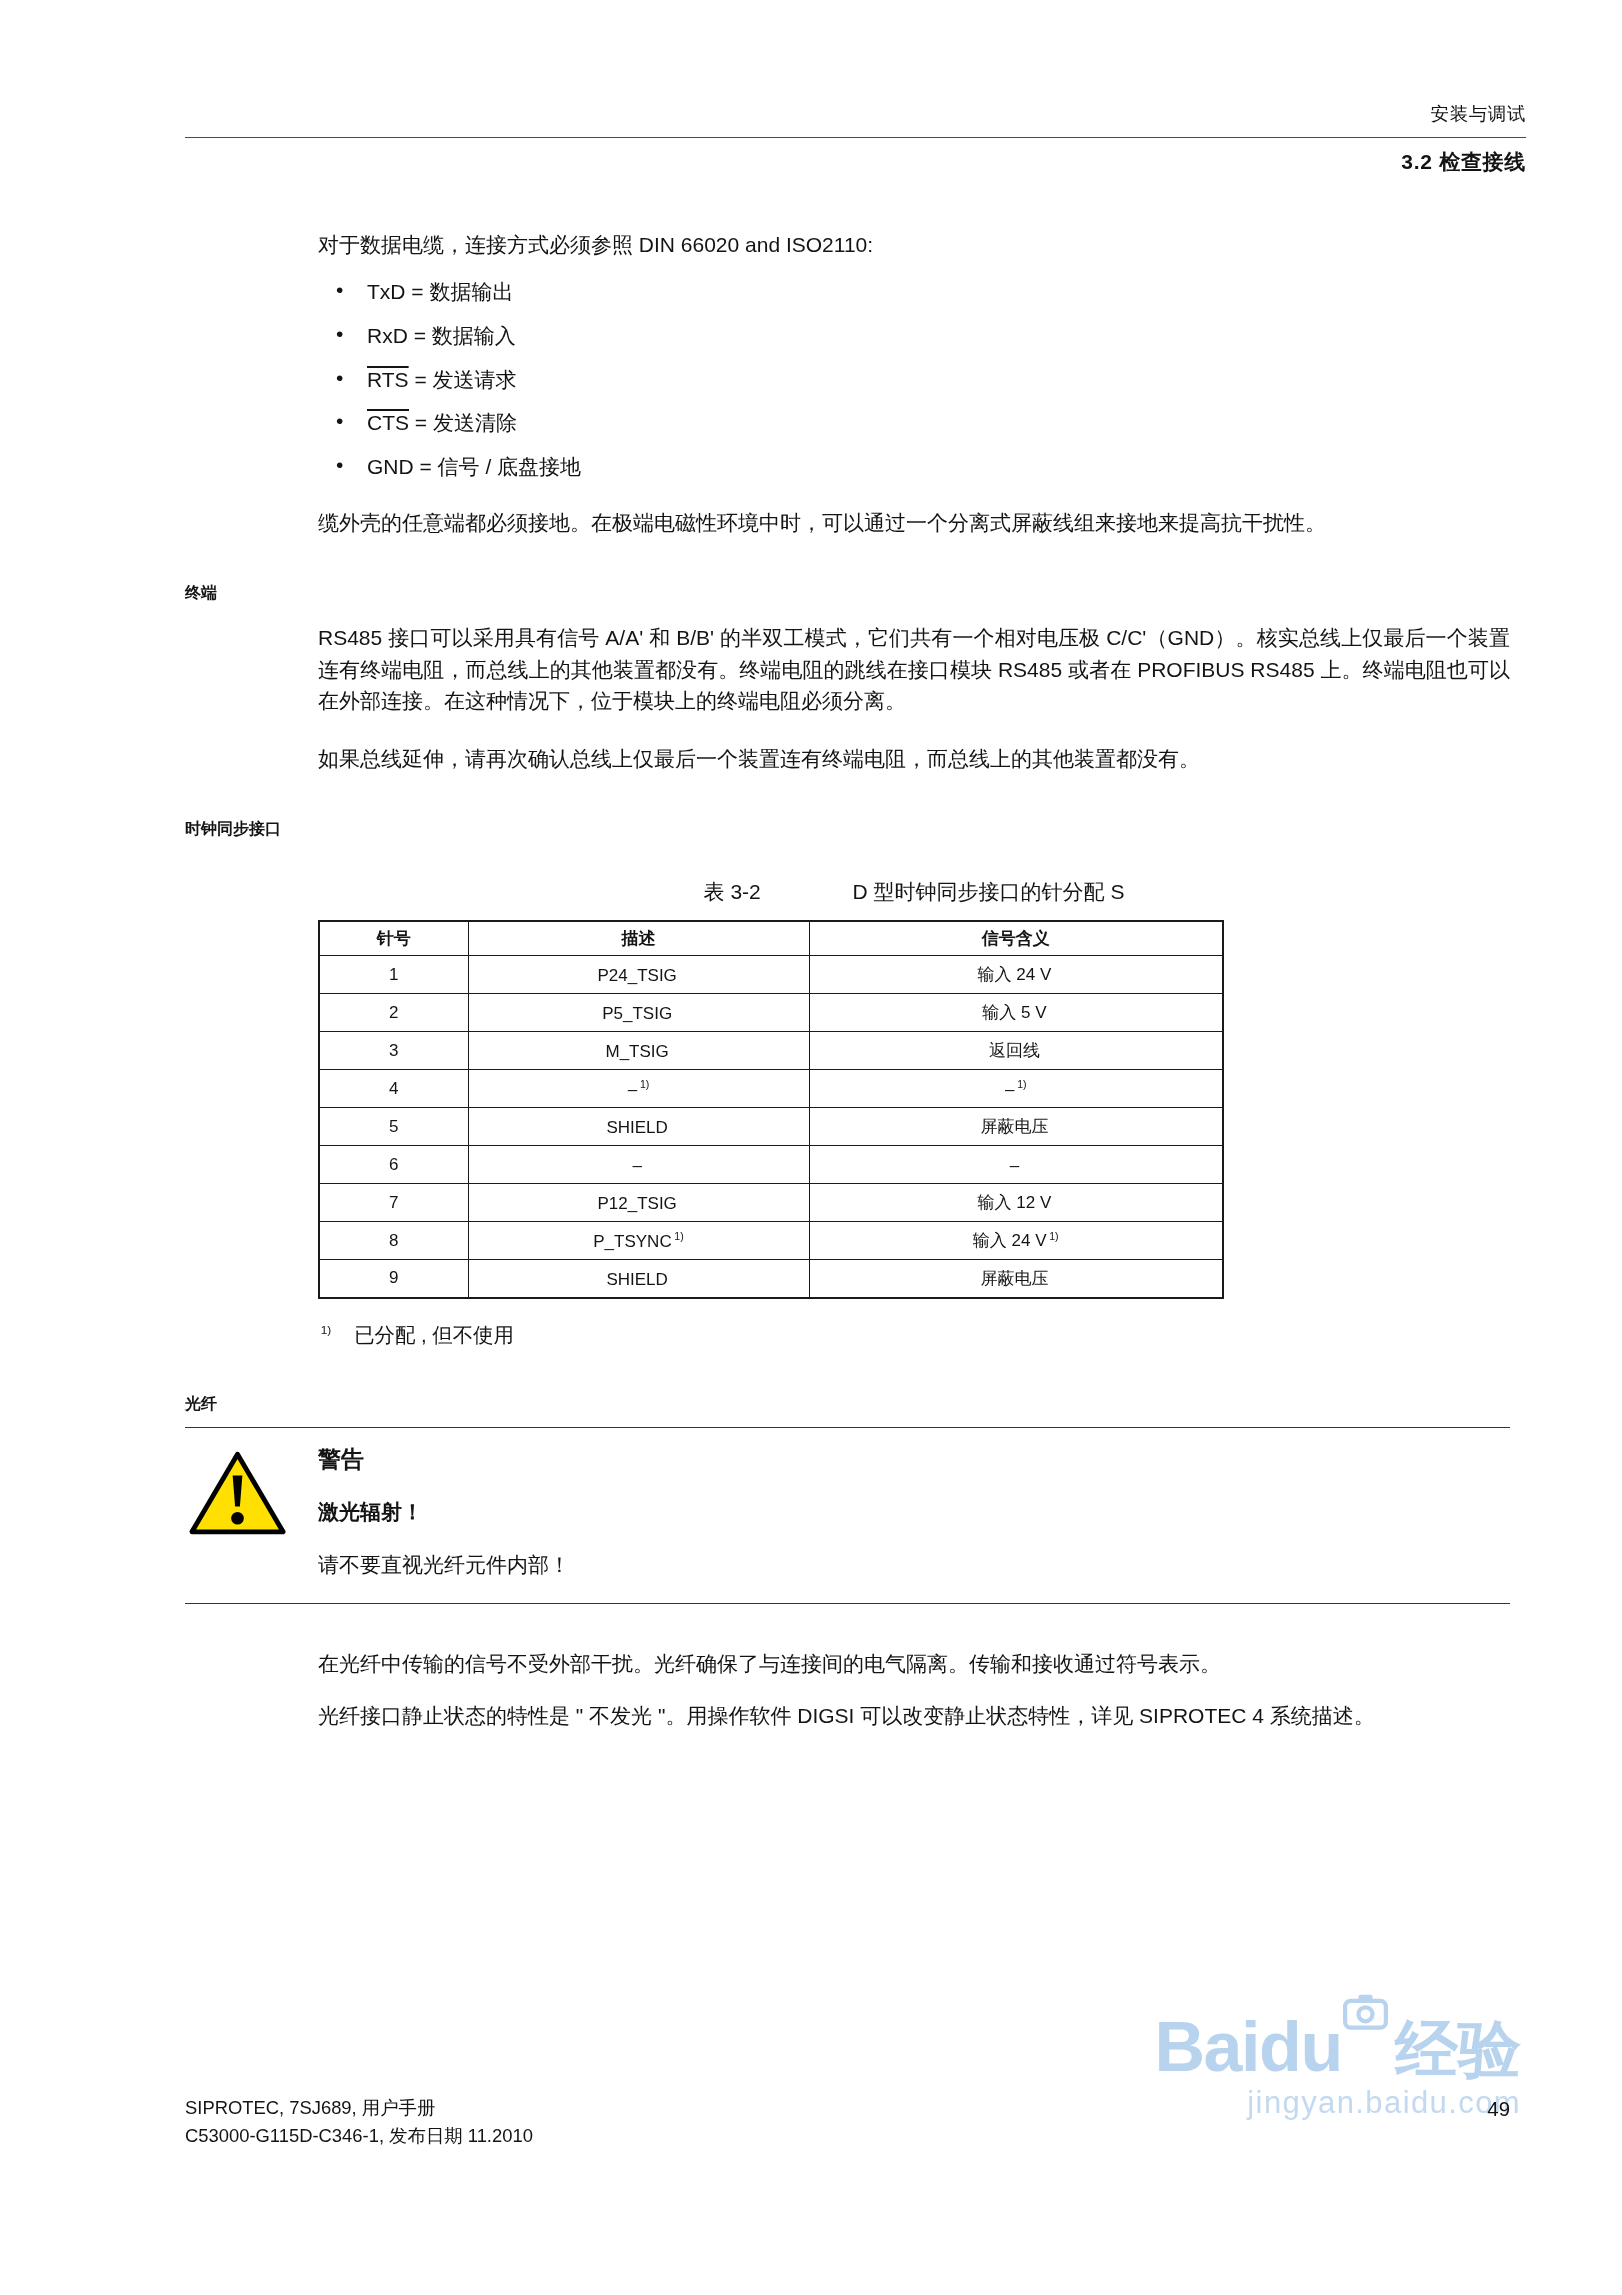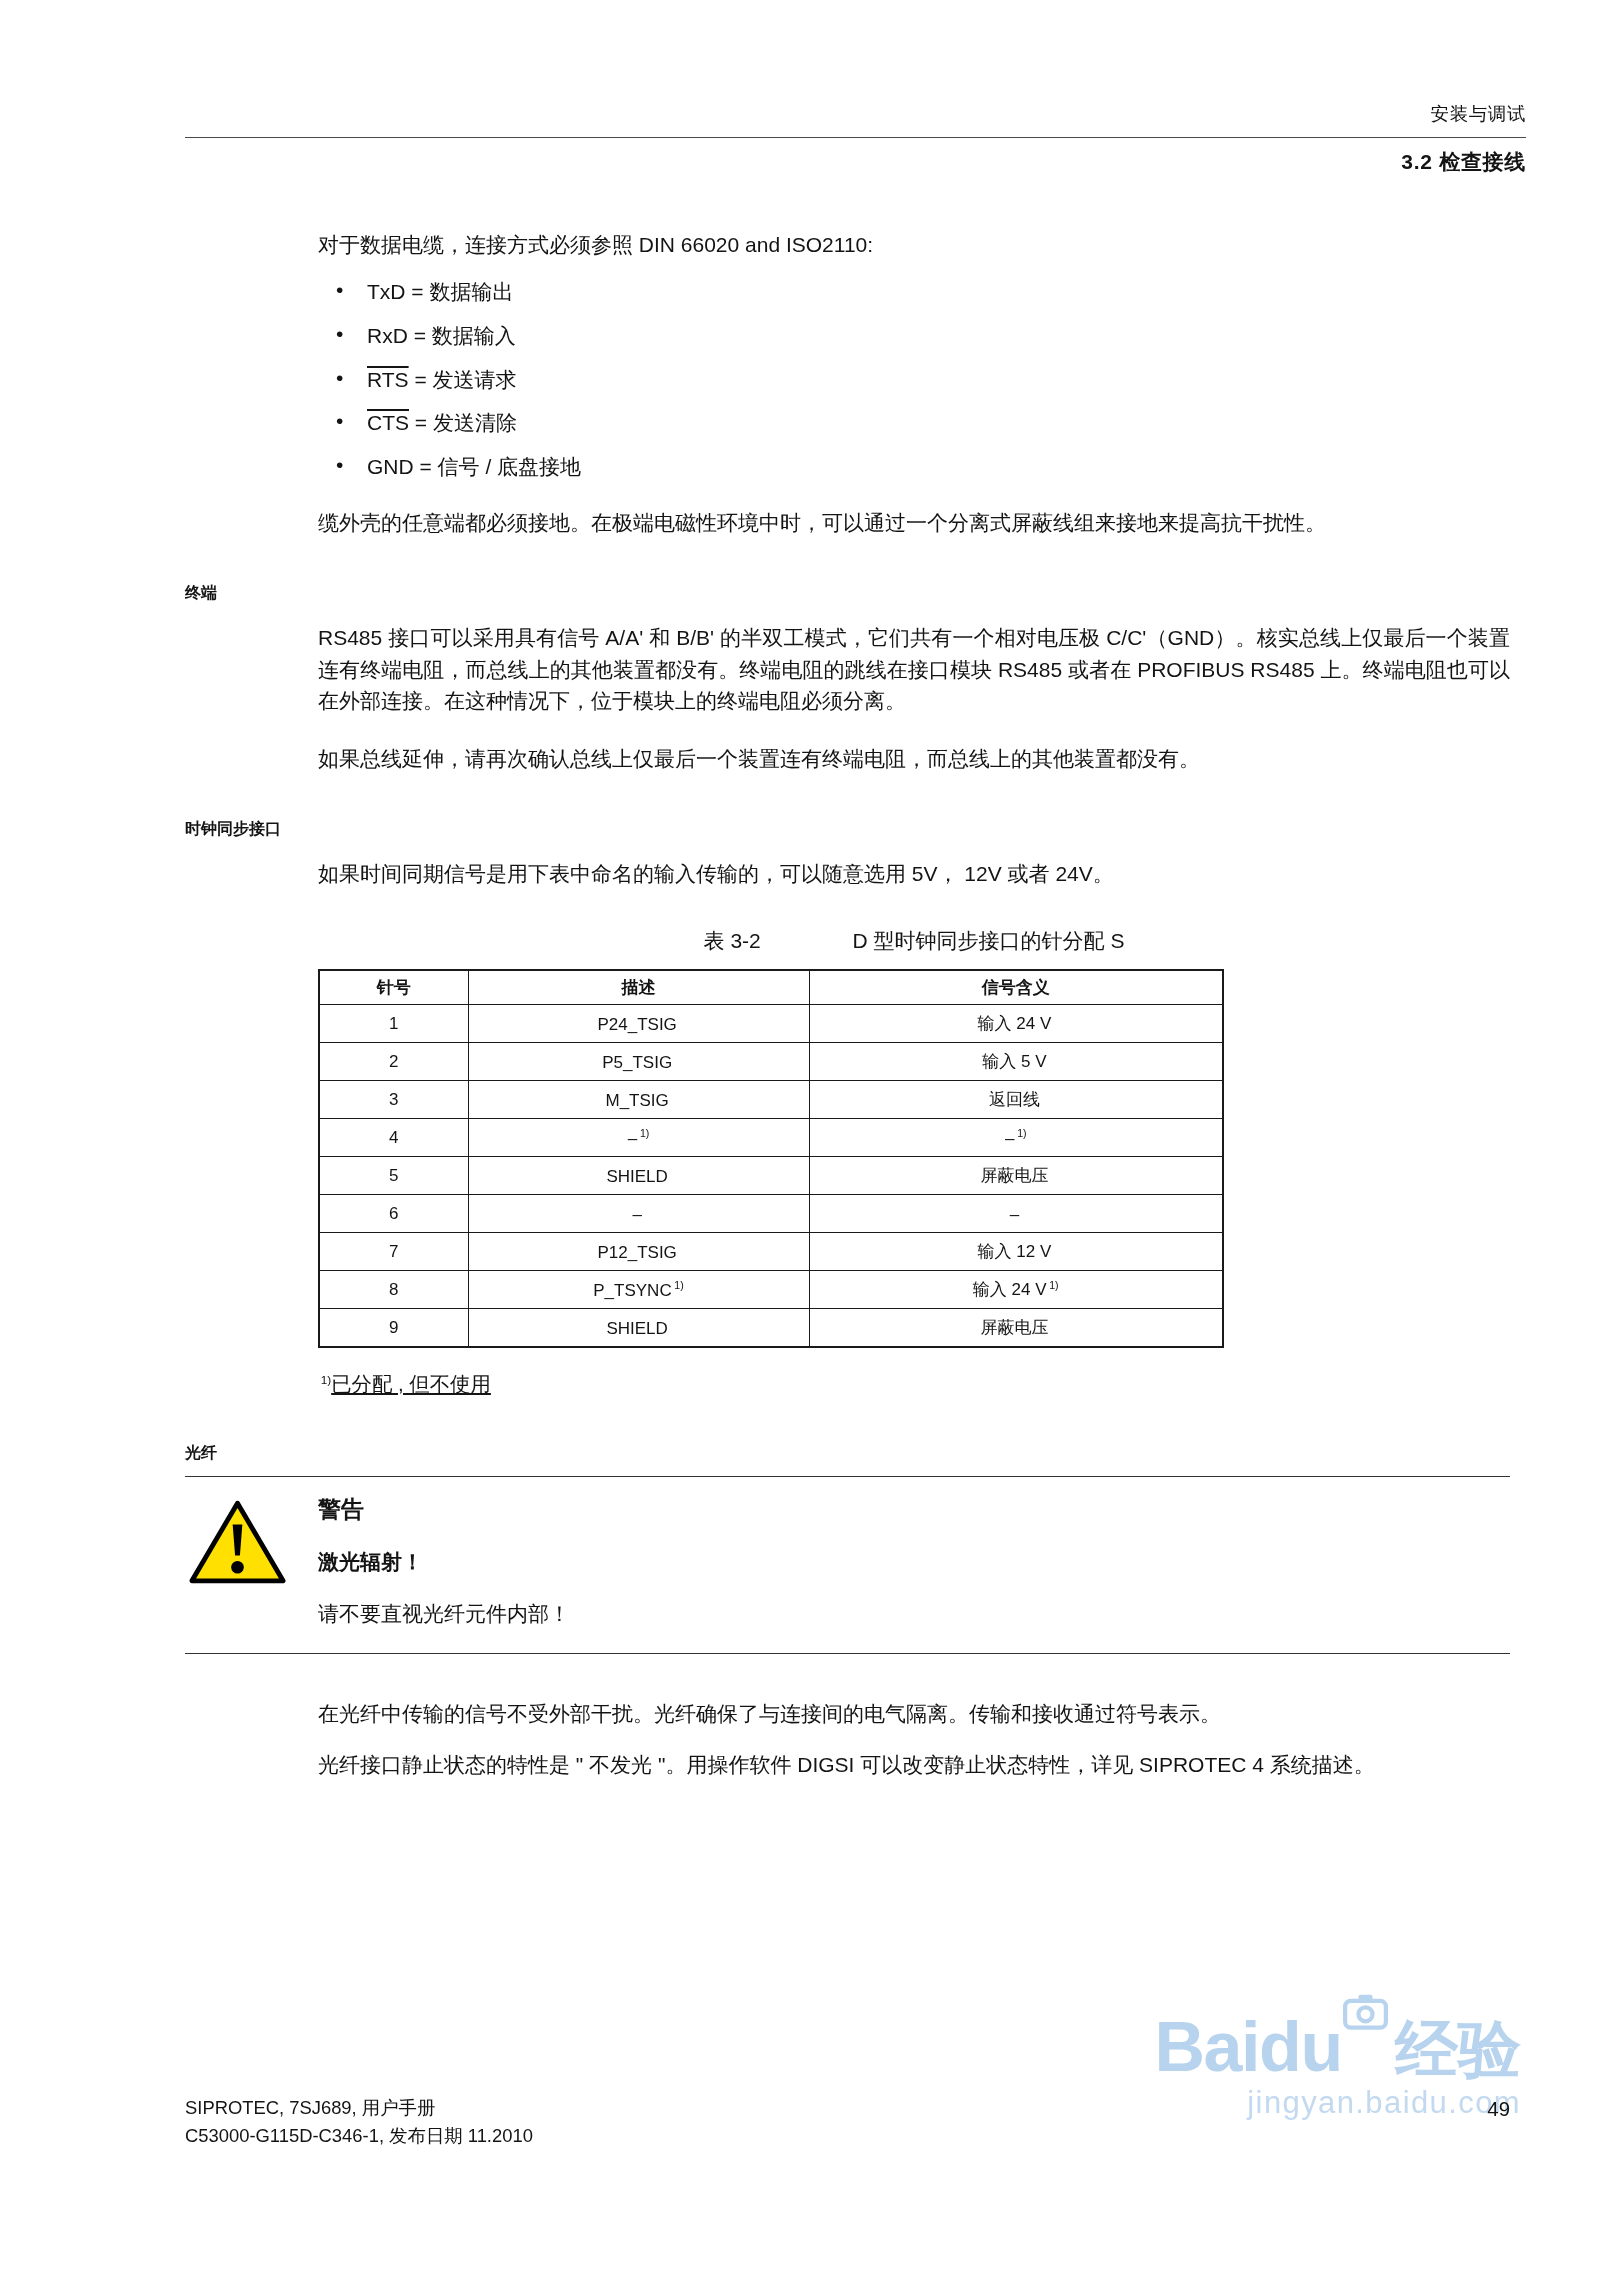--- a/index.html
+++ b/index.html
@@ -42,21 +42,21 @@
   .pin-table col.c2 { width:341px; }
   .pin-table col.c3 { width:414px; }
   .pin-table th, .pin-table td {
     border:1.4px solid #1a1a1a; text-align:center;
     font-size:17px; height:38px; padding:1.4px 6.8px;
   }
   .pin-table th { font-weight:bold; height:35px; }
   .pin-table sup, .footnote sup { font-size:0.62em; vertical-align:super; margin-left:2.7px; }
 
   .footnote { margin:22px 0 0 133px; font-size:19px; }
-  .footnote .fn-text { margin-left:0; font-size:20.4px;text-decoration:underline; }
+  .footnote .fn-text { margin-left:23px; font-size:20.4px; }
 
   
   .warn-rule { border:none; border-top:1.4px solid #333; margin-top:12.3px; }
   .warn-row { display:flex; padding:16.4px 0 9.5px; }
   .warn-icon-col { width:133px; padding-left:4.1px; padding-top:5.5px; }
   .warn-text-col { flex:1; }
   .warn-title { font-size:23px; font-weight:bold; }
   .warn-subtitle { font-size:21px; font-weight:bold; margin-top:23px; }
   .warn-text { font-size:21px; margin-top:24.5px; }
   .warn-rule-bottom { border:none; border-top:1.4px solid #333; margin-top:15px; }
@@ -136,21 +136,20 @@
       </li>
     </ul>
 
     <p class="body indent para-gap">缆外壳的任意端都必须接地。在极端电磁性环境中时，可以通过一个分离式屏蔽线组来接地来提高抗干扰性。</p>
 
     <h2 class="section-heading">终端</h2>
     <p class="body indent after-heading">RS485 接口可以采用具有信号 A/A' 和 B/B' 的半双工模式，它们共有一个相对电压极 C/C'（GND）。核实总线上仅最后一个装置连有终端电阻，而总线上的其他装置都没有。终端电阻的跳线在接口模块 RS485 或者在 PROFIBUS RS485 上。终端电阻也可以在外部连接。在这种情况下，位于模块上的终端电阻必须分离。</p>
     <p class="body indent para-gap">如果总线延伸，请再次确认总线上仅最后一个装置连有终端电阻，而总线上的其他装置都没有。</p>
 
     <h2 class="section-heading">时钟同步接口</h2>
-    <p class="body indent after-heading">如果时间同期信号是用下表中命名的输入传输的，可以随意选用 5V， 12V 或者 24V。</p>
 
     <div class="table-caption">
       <span class="cap-label">表 3-2</span>
       <span>D 型时钟同步接口的针分配 S</span>
     </div>
 
     <table class="pin-table">
       <colgroup>
           <col class="c1">
           <col class="c2">

